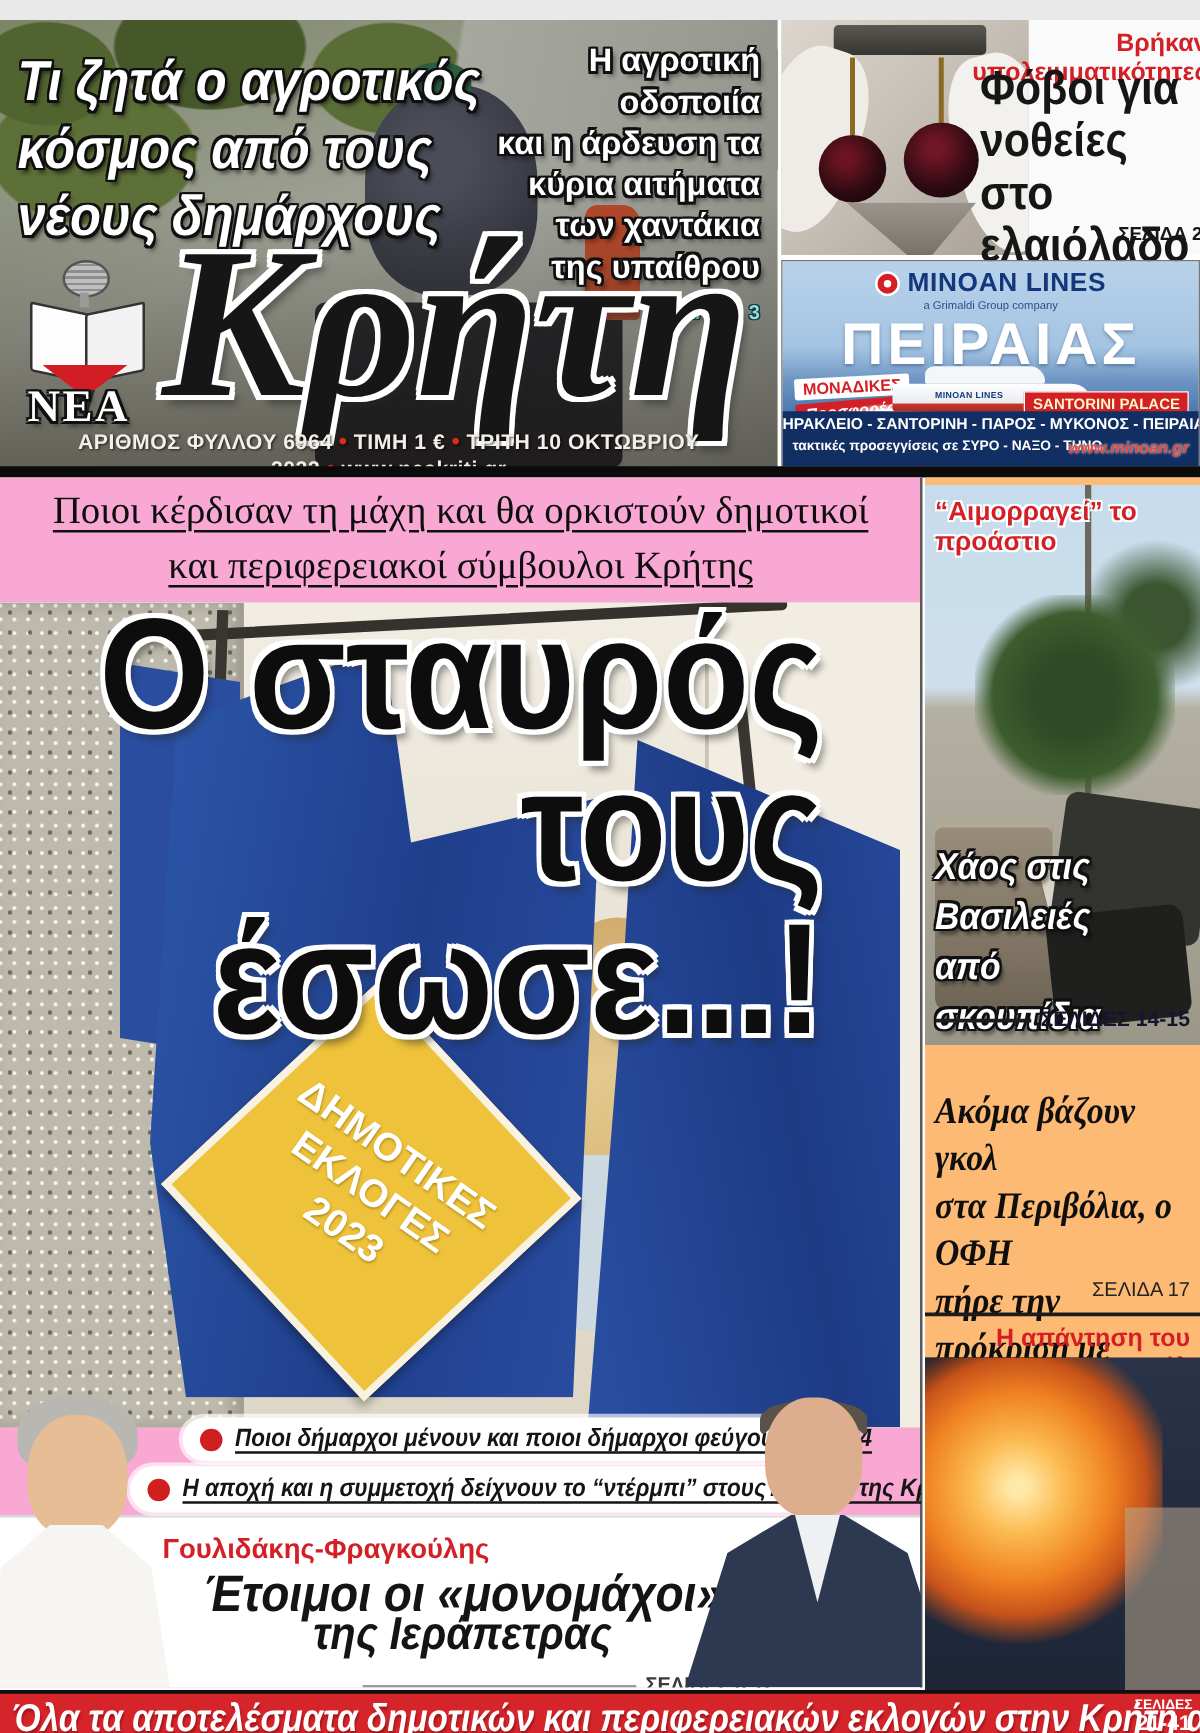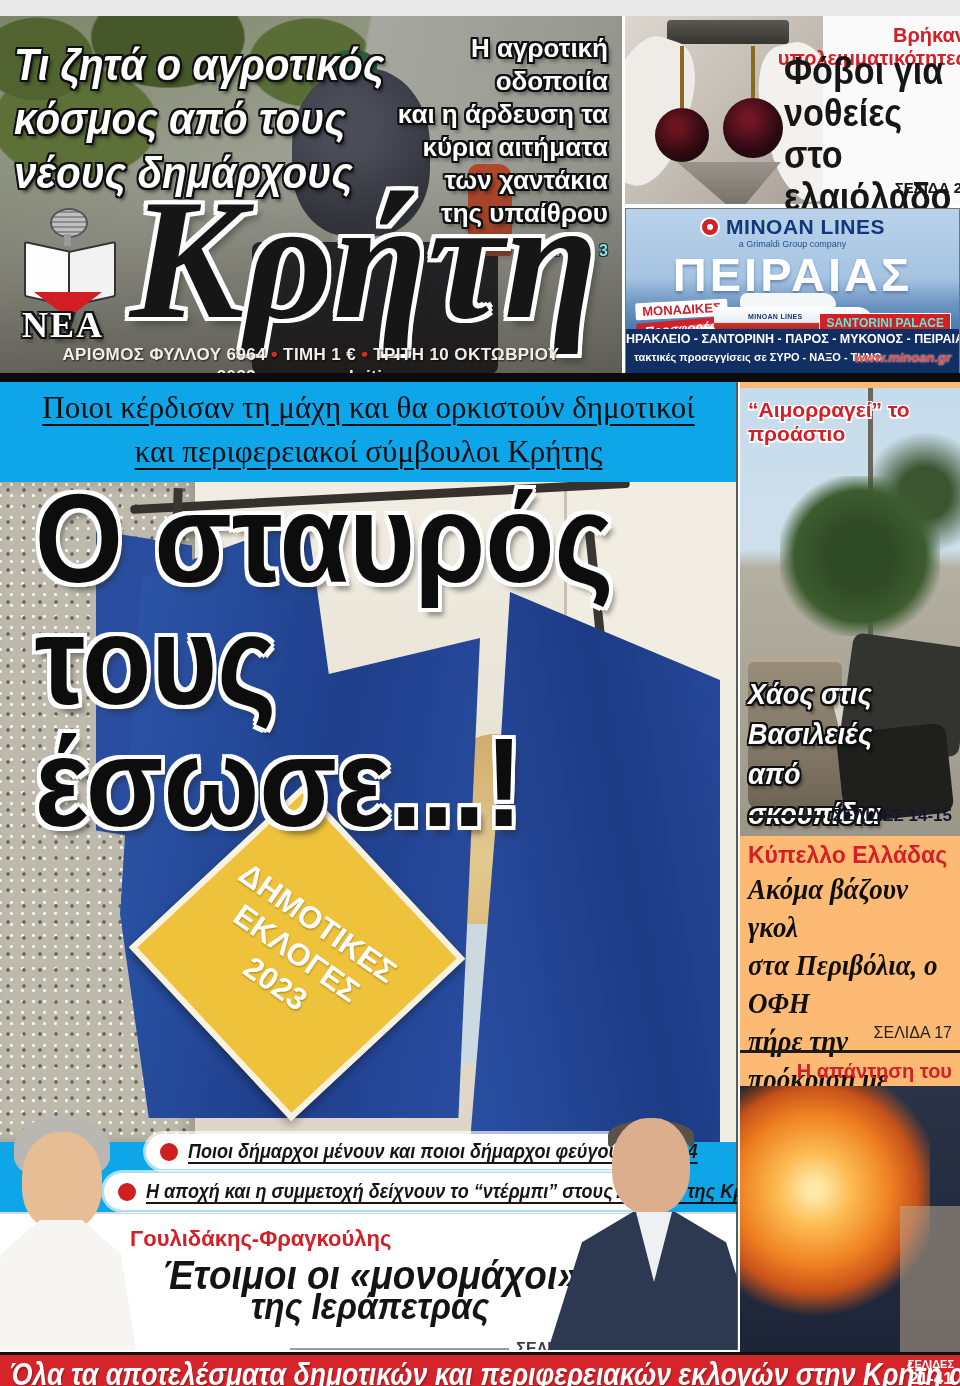--- a/index.html
+++ b/index.html
@@ -100,31 +100,31 @@
   #offer-badge{position:absolute;left:10px;top:92px;width:92px;text-align:center;transform:rotate(-3deg);}
   #offer-line1{background:#fff;color:#d31f26;font-weight:800;font-size:13px;padding:1px 3px;border-radius:2px;}
   #offer-line2{background:#d31f26;color:#fff;font-weight:700;font-style:italic;font-size:13px;margin-top:2px;
      padding:1px 3px;border-radius:2px;transform:rotate(-2deg);}
   #ferry{position:absolute;left:88px;top:96px;width:160px;height:34px;}
   #ferry-top{position:absolute;left:26px;top:-12px;width:96px;height:14px;background:#f4f6f8;border-radius:8px 14px 2px 2px;}
   #ferry-hull{position:absolute;left:0;top:2px;width:160px;height:22px;background:linear-gradient(#ffffff,#e8ecf0 70%,#c8352c 74%,#b22a22 100%);
      border-radius:4px 26px 8px 4px;}
   #ferry-hull-text{position:absolute;left:34px;top:8px;font-size:7px;font-weight:800;color:#13377a;letter-spacing:.3px;}
   #ferry-wake{position:absolute;left:-34px;top:18px;width:70px;height:16px;background:radial-gradient(#ffffff 30%,rgba(255,255,255,0) 75%);}
-  #ship-badge{position:absolute;right:8px;top:104px;background:#d31f26;color:#5eead4;font-weight:800;font-size:12px;
+  #ship-badge{position:absolute;right:8px;top:104px;background:#d31f26;color:#fef9c3;font-weight:800;font-size:12px;
      padding:2px 6px;border:1px solid #fff;}
   #minoan-band{position:absolute;left:0;bottom:0;width:100%;height:44px;background:#122f63;}
   #minoan-route{position:absolute;left:0;top:3px;width:100%;text-align:center;color:#fff;font-weight:800;
      font-size:12.5px;white-space:nowrap;}
   #minoan-route2{position:absolute;left:8px;top:22px;color:#fff;font-weight:700;font-size:11px;}
   #minoan-web{position:absolute;right:8px;top:21px;color:#e6483e;font-weight:800;font-style:italic;font-size:13px;
      text-shadow:0 0 2px #fff;}
 
   
-  #lead-col{left:0;top:366px;width:737px;height:968px;background:#0ea5e9;overflow:hidden;text-decoration:underline;}
+  #lead-col{left:0;top:366px;width:737px;height:968px;background:#f9a8d4;overflow:hidden;text-decoration:underline;}
   .subhead{position:absolute;width:100%;text-align:center;font-family:"Liberation Serif",serif;
      font-size:31px;color:#0e0e0e;text-decoration:underline;text-decoration-thickness:2px;text-underline-offset:6px;}
   #subhead1{top:8px;}  #subhead2{top:52px;}
 
   #booth-photo{left:0;top:100px;width:737px;height:660px;overflow:hidden;
      background:linear-gradient(180deg,#f1ede3 0%,#e8e2d4 45%,#ddd6c6 100%);}
   #wall-right{position:absolute;right:0;top:0;width:170px;height:100%;background:#f2ede2;border-left:3px solid #c9c2b2;}
   #terrazzo{position:absolute;left:0;top:0;width:195px;height:100%;background-color:#bdb9ac;
      background-image:radial-gradient(#6e6a5e 1.5px,transparent 2.1px),radial-gradient(#f7f5ee 1.2px,transparent 1.8px);
      background-size:16px 16px,11px 11px;background-position:0 0,6px 8px;box-shadow:inset -8px 0 14px rgba(0,0,0,.18);}
@@ -140,21 +140,21 @@
   #curtain-left{position:absolute;left:96px;top:56px;width:96px;height:300px;background:#2a4da0;transform:skewY(9deg);}
   #woman-hair{position:absolute;left:428px;top:252px;width:138px;height:218px;
      background:linear-gradient(170deg,#cfa96b 0%,#e3c98f 55%,#d8b876 100%);border-radius:48% 52% 42% 46%;}
   #woman-jacket{position:absolute;left:402px;top:442px;width:196px;height:140px;background:#ccd9e0;border-radius:22px 26px 8px 8px;}
   #chair-bit{position:absolute;left:398px;top:390px;width:60px;height:40px;background:#b85c30;border-radius:4px;transform:rotate(-8deg);}
   #booth-sign{position:absolute;left:178px;top:352px;width:238px;height:238px;background:#eec23a;
      border:6px solid #f7f2e2;box-sizing:border-box;transform:rotate(47deg);box-shadow:3px 4px 8px rgba(0,0,0,.3);
      display:flex;align-items:center;justify-content:center;}
   #booth-sign-inner{transform:rotate(-12deg);text-align:center;color:#fff;font-weight:700;
      font-size:31px;line-height:37px;text-shadow:1px 1px 2px rgba(120,90,0,.5);}
-  #lead-headline{left:0;top:96px;width:693px;text-align:left;font-weight:800;color:#0d0d0d;
+  #lead-headline{left:0;top:96px;width:693px;text-align:right;font-weight:800;color:#0d0d0d;
      font-size:126px;line-height:122px;z-index:5;}
 
   .bullet-strip{position:absolute;background:#fff;border-radius:20px;display:flex;align-items:center;
      gap:10px;padding:0 14px;box-sizing:border-box;box-shadow:0 0 0 3px rgba(255,255,255,.65);z-index:6;}
   #bullet-strip1{left:146px;top:752px;width:502px;height:35px;}
   #bullet-strip2{left:104px;top:791px;width:566px;height:37px;}
   .bullet-dot{width:18px;height:18px;border-radius:50%;background:#cf1f1f;flex:0 0 auto;}
   .bullet-text{font-size:20px;font-weight:700;font-style:italic;color:#151515;white-space:nowrap;
      text-decoration:underline;text-underline-offset:4px;}
 
@@ -399,21 +399,20 @@
         <span class="cond-l">Χάος στις Βασιλειές</span>
         <span class="cond-l">από σκουπίδια</span>
         <span class="cond-l">και χαντάκια</span>
       </div>
       <div id="suburb-pages" class="abs pages-line">
         <span class="rule"></span>
         <span>ΣΕΛΙΔΕΣ 14-15</span>
       </div>
     </div>
 
-    <div id="cup-kicker" class="abs red">Κύπελλο Ελλάδας</div>
     <div id="cup-headline" class="abs">
       <span class="cond-l">Ακόμα βάζουν γκολ</span>
       <span class="cond-l">στα Περιβόλια, ο ΟΦΗ</span>
       <span class="cond-l">πήρε την πρόκριση με</span>
       <span class="cond-l">3-5 στα Χανιά!</span>
     </div>
     <div id="cup-pages" class="abs">ΣΕΛΙΔΑ 17</div>
     <div id="cup-rule" class="abs"></div>
     <div id="israel-kicker" class="abs red">Η απάντηση του Ισραήλ</div>
 

